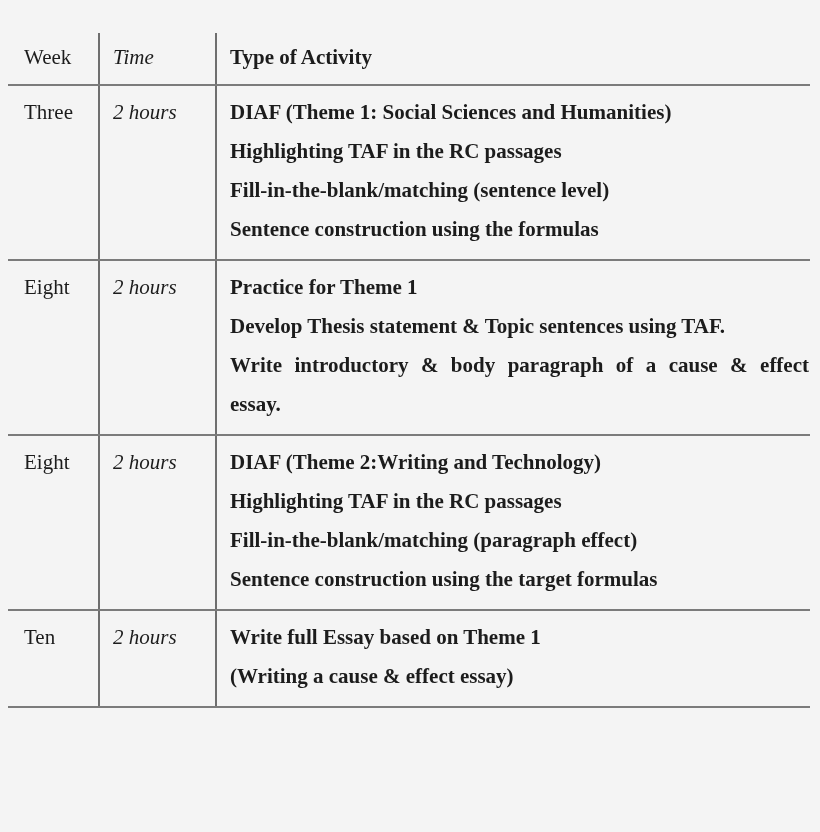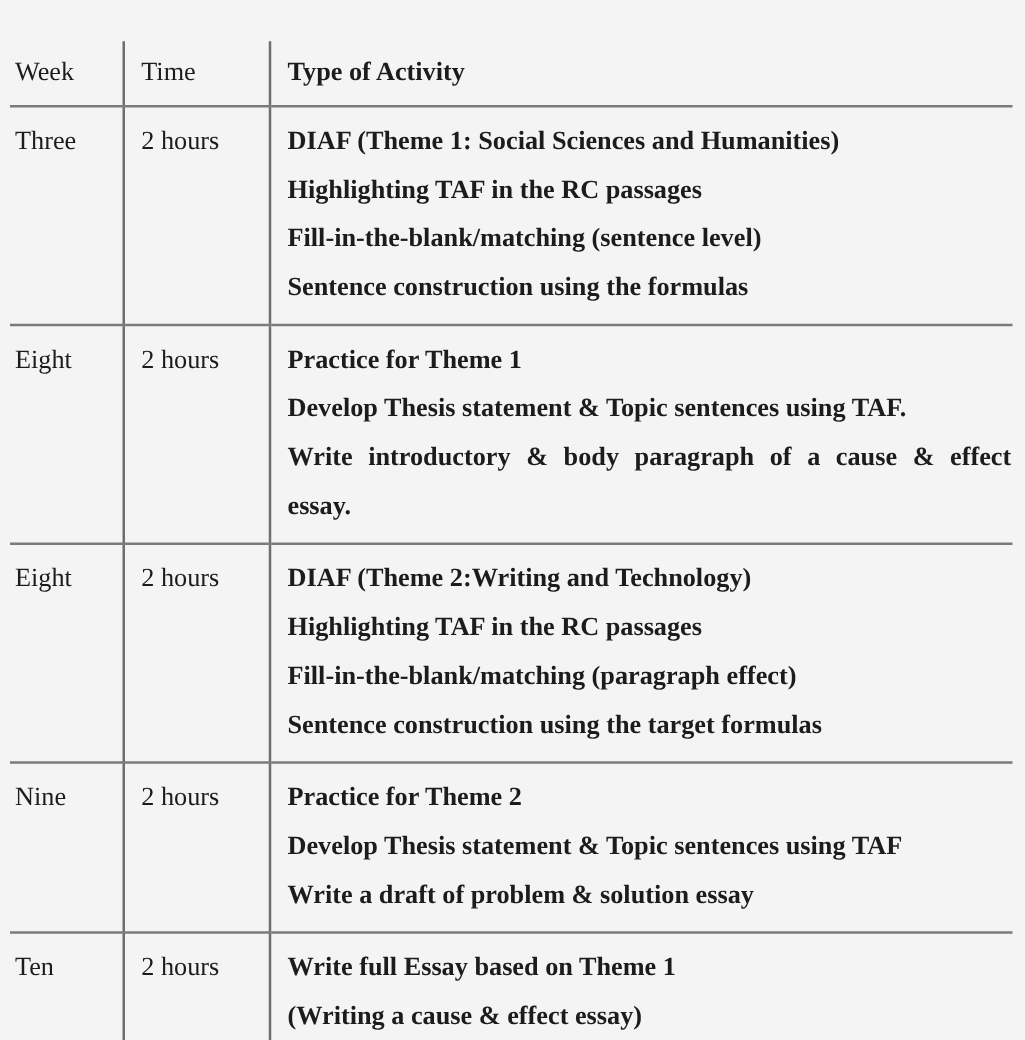--- a/index.html
+++ b/index.html
@@ -56,22 +56,22 @@
   
   .cell-week, .cell-time {
     border-right: 2px solid #6e6e6e !important;
   }
 
   .cell-inner {
     padding: 7px 0 10px 0;
     font-size: 21px;
     line-height: 39px;
   }
-  .cell-week .cell-inner   { padding-left: 4px; }
-  .cell-time .cell-inner   { padding-left: 13px; }
+  .cell-week .cell-inner   { padding-left: 4px; margin-left: 12px; }
+  .cell-time .cell-inner   { padding-left: 13px; font-style: italic; }
   .cell-act  .cell-inner   { padding-left: 13px; padding-right: 1px; font-weight: bold; }
 
   .header-row .cell-inner {
     padding-top: 6px;
     padding-bottom: 9px;
     line-height: 36px;
   }
 
   .act-line {
     display: block;
@@ -166,35 +166,20 @@
         <td class="cell-act">
           <div class="cell-inner">
             <span class="act-line">DIAF (Theme 2:Writing and Technology)</span>
             <span class="act-line">Highlighting TAF in the RC passages</span>
             <span class="act-line">Fill-in-the-blank/matching (paragraph effect)</span>
             <span class="act-line">Sentence construction using the target formulas</span>
           </div>
         </td>
       </tr>
 
-      <tr class="rule-under">
-        <td class="cell-week">
-          <div class="cell-inner">Nine</div>
-        </td>
-        <td class="cell-time">
-          <div class="cell-inner">2 hours</div>
-        </td>
-        <td class="cell-act">
-          <div class="cell-inner">
-            <span class="act-line">Practice for Theme 2</span>
-            <span class="act-line">Develop Thesis statement &amp; Topic sentences using TAF</span>
-            <span class="act-line">Write a draft of problem &amp; solution essay</span>
-          </div>
-        </td>
-      </tr>
 
       <tr class="rule-under">
         <td class="cell-week">
           <div class="cell-inner">Ten</div>
         </td>
         <td class="cell-time">
           <div class="cell-inner">2 hours</div>
         </td>
         <td class="cell-act">
           <div class="cell-inner">

